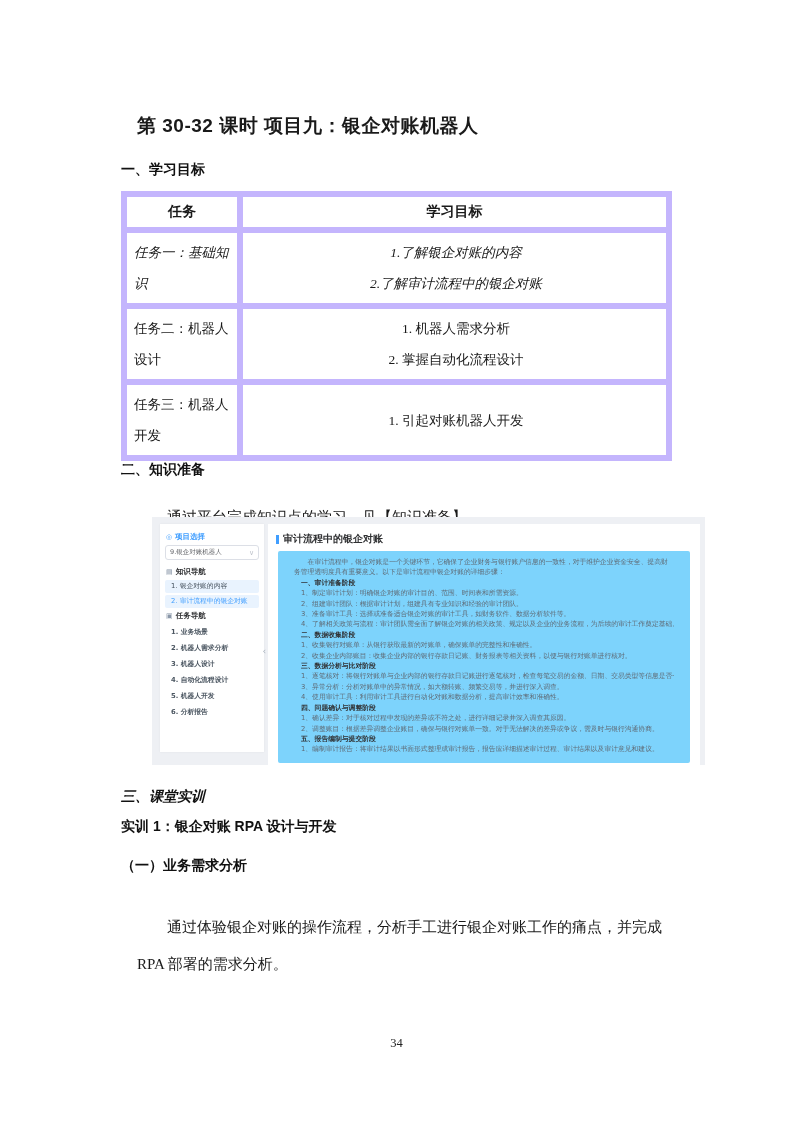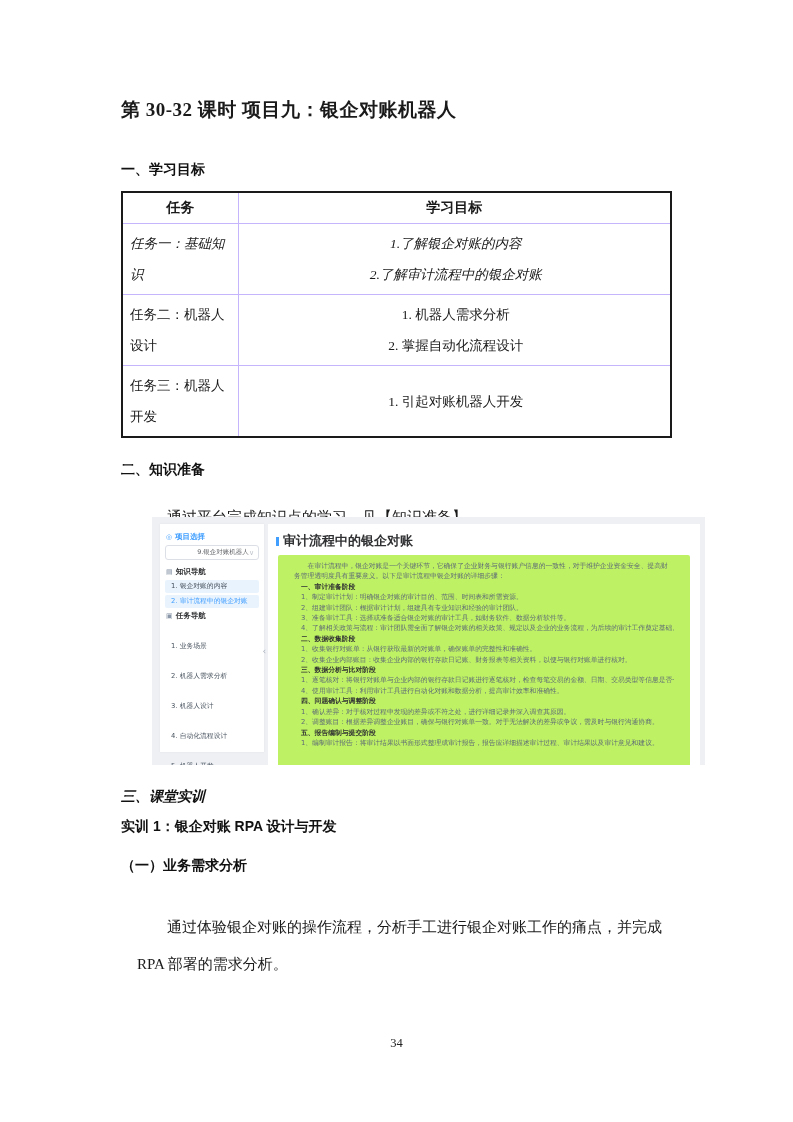--- a/index.html
+++ b/index.html
@@ -3,34 +3,34 @@
 <meta charset="utf-8">
 <style>
   html,body{margin:0;padding:0;background:#e9e9e9;}
   .page{
     position:relative;width:793px;height:1122px;background:#ffffff;
     margin:0 auto;overflow:hidden;
     font-family:"Liberation Serif","DejaVu Serif",serif;color:#1a1a1a;
   }
   .abs{position:absolute;}
   .doc-title{
-    left:121px;top:97px;font-size:19px;font-weight:bold;margin:0;
-    font-family:Liberation Serif, serif;letter-spacing:.5px;
+    left:121px;top:97px;font-size:19px;font-weight:bold;margin:16px;
+    font-family:Liberation Sans, sans-serif;letter-spacing:.5px;
   }
   .sec-head{
     font-family:"Liberation Sans","DejaVu Sans",sans-serif;
     font-size:14px;font-weight:bold;margin:0;color:#111;
   }
   .body-p{font-size:15px;margin:16px;line-height:22px;}
   
   .goals-table{
     left:121px;top:191px;width:551px;border-collapse:collapse;
     border:2px solid #1a1a1a;font-size:13.5px;table-layout:fixed;
   }
-  .goals-table th,.goals-table td{border:1px solid #c4b5fd;vertical-align:middle;}
+  .goals-table th,.goals-table td{border:6px solid #c4b5fd;vertical-align:middle;}
   .goals-table th{height:28px;font-weight:bold;text-align:center;font-size:14px;}
   .col-task{width:116px;}
   td.task-cell{padding:4px 2px 4px 7px;line-height:31px;}
   td.goal-cell{padding:4px 4px 4px 7px;}
   .goal-line{line-height:31px;text-align:center;}
   .row-1{height:64px;font-style:italic;}.row-2{height:62px;}.row-3{height:57px;}
   
   .app{
     left:152px;top:517px;width:553px;height:248px;background:#eef0f4;
     font-family:"DejaVu Sans","Liberation Sans",sans-serif;overflow:hidden;
@@ -38,38 +38,38 @@
   .app-sidebar{
     position:absolute;left:8px;top:7px;width:104px;height:228px;background:#fff;
     box-sizing:border-box;padding:5px 5px;box-shadow:0 0 2px rgba(0,0,0,.06);
   }
   .sb-head{display:flex;align-items:center;gap:3px;font-size:7.5px;color:#303133;font-weight:bold;margin:3px 1px;}
   .sb-head .sb-ico{font-size:7px;color:#8a97a8;font-weight:normal;}
   .sb-head.proj{color:#409eff;}
   .sb-head.proj .sb-ico{color:#409eff;}
   .sb-select{
     height:13px;border:1px solid #dcdfe6;border-radius:3px;background:#fff;
-    display:flex;align-items:center;justify-content:flex-end;
+    display:flex;align-items:center;justify-content:space-between;
     padding:0 4px;margin:3px 0 7px;font-size:6.5px;color:#606266;
   }
   .sb-caret{color:#c0c4cc;font-size:7px;line-height:6px;}
   .k-item{
     height:13px;line-height:13px;background:#e9f3fe;font-size:6.8px;
     color:#44505c;padding-left:6px;margin:2px 0;border-radius:2px;
     white-space:nowrap;overflow:hidden;
   }
   .k-item.active{color:#409eff;}
-  .t-item{font-size:6.8px;color:#4a5560;padding-left:6px;margin:20px 0;white-space:nowrap;}
+  .t-item{font-size:6.8px;color:#4a5560;padding-left:6px;margin:6px 0;white-space:nowrap;font-weight:bold;}
   .sb-collapse{position:absolute;right:-2px;top:122px;font-size:9px;color:#aab2bd;}
   .app-main{position:absolute;left:116px;top:7px;width:432px;height:241px;background:#fff;}
   .app-title-row{display:flex;align-items:center;gap:4px;padding:8px 0 5px 8px;}
   .tbar{width:3px;height:9px;background:#409eff;display:inline-block;}
-  .app-title{font-size:13px;font-weight:bold;color:#303133;}
+  .app-title{font-size:10px;font-weight:bold;color:#303133;}
   .card{
-    margin:0 10px;background:#bef264;border-radius:2px;padding:6px 16px;
+    margin:0 10px;background:#7dd3fc;border-radius:2px;padding:6px 16px;
     font-size:6.8px;color:#5f6b76;line-height:10.4px;height:200px;overflow:hidden;
   }
   .intro{margin:0 0 0 0;text-indent:2em;}
   .cline{white-space:nowrap;padding-left:7px;overflow:hidden;}
   .cline.bold{font-weight:bold;color:#303133;}
   
   .pageno{left:0;top:1036px;width:100%;text-align:center;font-size:12.5px;color:#222;}
 </style>
 </head>
 <body>
@@ -181,20 +181,21 @@
 
             <div class="cline"><span>1、收集银行对账单：从银行获取最新的对账单，确保账单的完整性和准确性。</span></div>
 
             <div class="cline"><span>2、收集企业内部账目：收集企业内部的银行存款日记账、财务报表等相关资料，以便与银行对账单进行核对。</span></div>
 
             <div class="cline bold"><span>三、数据分析与比对阶段</span></div>
 
             <div class="cline"><span>1、逐笔核对：将银行对账单与企业内部的银行存款日记账进行逐笔核对，检查每笔交易的金额、日期、交易类型等信息是否一致。</span></div>
 
 
+            <div class="cline"><span>3、异常分析：分析对账单中的异常情况，如大额转账、频繁交易等，并进行深入调查。</span></div>
 
             <div class="cline"><span>4、使用审计工具：利用审计工具进行自动化对账和数据分析，提高审计效率和准确性。</span></div>
 
             <div class="cline bold"><span>四、问题确认与调整阶段</span></div>
 
             <div class="cline"><span>1、确认差异：对于核对过程中发现的差异或不符之处，进行详细记录并深入调查其原因。</span></div>
 
             <div class="cline"><span>2、调整账目：根据差异调整企业账目，确保与银行对账单一致。对于无法解决的差异或争议，需及时与银行沟通协商。</span></div>
 
             <div class="cline bold"><span>五、报告编制与提交阶段</span></div>

